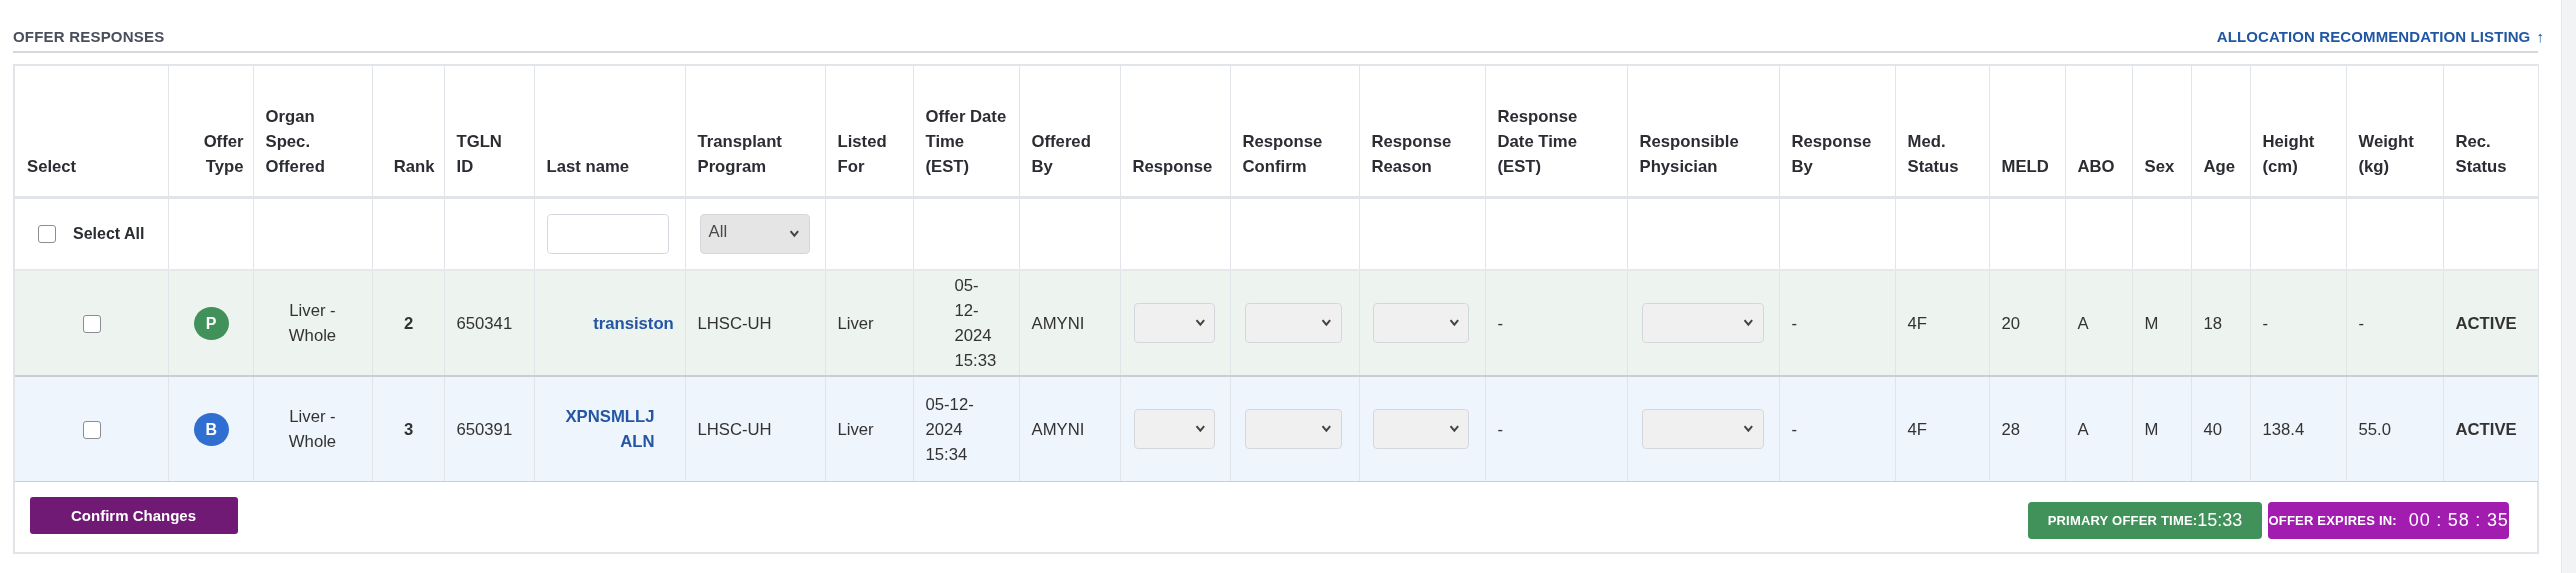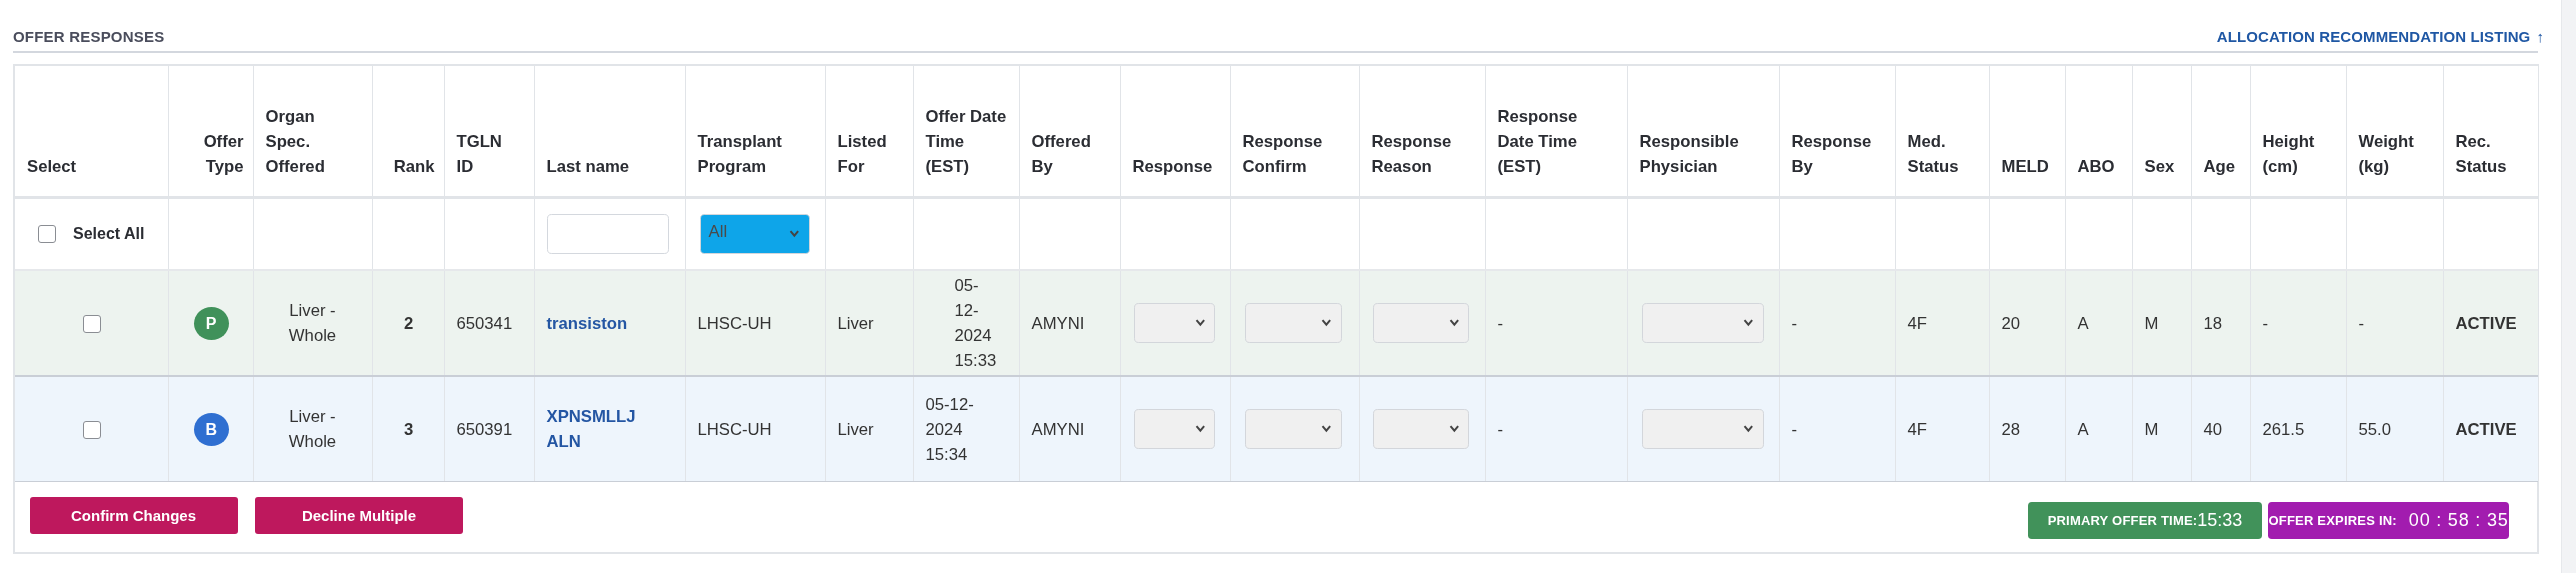--- a/index.html
+++ b/index.html
@@ -19,38 +19,38 @@
   thead th.c-type { text-align: right; padding-right: 9px; }
   .filter-row td { height: 73px; background: #fff; vertical-align: middle; border-bottom: 2.3px solid #e6e8eb; }
   .body-row td { height: 106px; vertical-align: middle; padding: 0 10.7px 0 12px; line-height: 25px; color: #333; }
   .row-primary td { background: #edf3ef; }
   .row-backup td { background: #eef5fc; }
   .row-primary { border-bottom: 2.3px solid #c9ced6; }
   .row-backup { border-bottom: 2.3px solid #c9ced6; }
   .center { text-align: center; }
   .bold { font-weight: bold; color: #222; }
   .link { color: #2a5ca8; cursor: pointer; }
-  .link.bold { color: #2456a3; }
+  .link.bold { color: #2456a3; text-align: right; }
 
   .cb { display: inline-block; width: 18px; height: 18px; border: 1.5px solid #8a8d93; border-radius: 3px; background: #fff; vertical-align: middle; cursor: pointer; }
   .select-all { display: flex; align-items: center; justify-content: center; gap: 17px; font-weight: bold; font-size: 16px; }
   .badge { display: inline-flex; align-items: center; justify-content: center; width: 35px; height: 33px; border-radius: 50%; color: #fff; font-weight: bold; font-size: 16px; }
   .badge.p { background: #40915a; }
   .badge.b { background: #2f6fd1; }
 
   .txt-input { display: block; margin-left: 12px; width: 122px; height: 40px; border: 1.5px solid #d4d8de; border-radius: 4.6px; background: #fff; }
   .dd { position: relative; display: inline-block; height: 40px; border: 1.5px solid #d3d6db; border-radius: 4.6px; background: #f0f0f0; vertical-align: middle; cursor: pointer; }
-  .dd.white { background: #0ea5e9; }
+  .dd.white { background: #e5e5e5; }
   .dd .val { position: absolute; left: 7.6px; top: 7.6px; font-size: 16.7px; color: #4a4a4a; }
   .dd .chev { position: absolute; right: 9px; top: 13px; width: 10.7px; height: 10.7px; }
   .dd .chev svg { display: block; }
   .filter-select { margin-left: 14.5px; width: 110px; }
 
   .footer { position: absolute; left: 13px; top: 482px; width: 2526px; height: 72px; border: 2.3px solid #e1e4e8; border-top: none; background: #fff; }
-  .btn { position: absolute; top: 15px; height: 37px; background: #be185d; color: #fff; border-radius: 3px; font-size: 15px; font-weight: bold; display: flex; align-items: center; justify-content: center; cursor: pointer; }
+  .btn { position: absolute; top: 15px; height: 37px; background: #701a75; color: #fff; border-radius: 3px; font-size: 15px; font-weight: bold; display: flex; align-items: center; justify-content: center; cursor: pointer; }
   .btn-confirm { left: 14.5px; width: 208px; }
   .btn-decline { left: 240px; width: 208px; }
   .tag { position: absolute; top: 20px; height: 37px; border-radius: 3.8px; color: #fff; display: flex; align-items: center; justify-content: center; font-weight: bold; }
   .tag-primary { left: 2013px; width: 234px; background: #41925a; }
   .tag-expires { left: 2253px; width: 241px; background: #a21caf; }
   .tag .lbl { font-size: 13px; letter-spacing: 0.2px; }
   .tag .val { font-size: 18px; font-weight: normal; margin-left: 0; }
   .tag-expires .val { margin-left: 12px; letter-spacing: 0.8px; }
 </style>
 </head>
@@ -279,31 +279,30 @@
                 </svg>
               </span>
           </div>
         </td>
         <td>-</td>
         <td>4F</td>
         <td>28</td>
         <td>A</td>
         <td>M</td>
         <td>40</td>
-        <td>261.5</td>
+        <td>138.4</td>
         <td>55.0</td>
         <td class="bold">ACTIVE</td>
       </tr>
     </tbody>
   </table>
 </div>
 
 <div class="footer">
   <div class="btn btn-confirm">Confirm Changes</div>
-  <div class="btn btn-decline">Decline Multiple</div>
   <div class="tag tag-primary">
     <span class="lbl">PRIMARY OFFER TIME:</span>
     <span class="val">15:33</span>
   </div>
   <div class="tag tag-expires">
     <span class="lbl">OFFER EXPIRES IN:</span>
     <span class="val">00 : 58 : 35</span>
   </div>
 </div>
 

